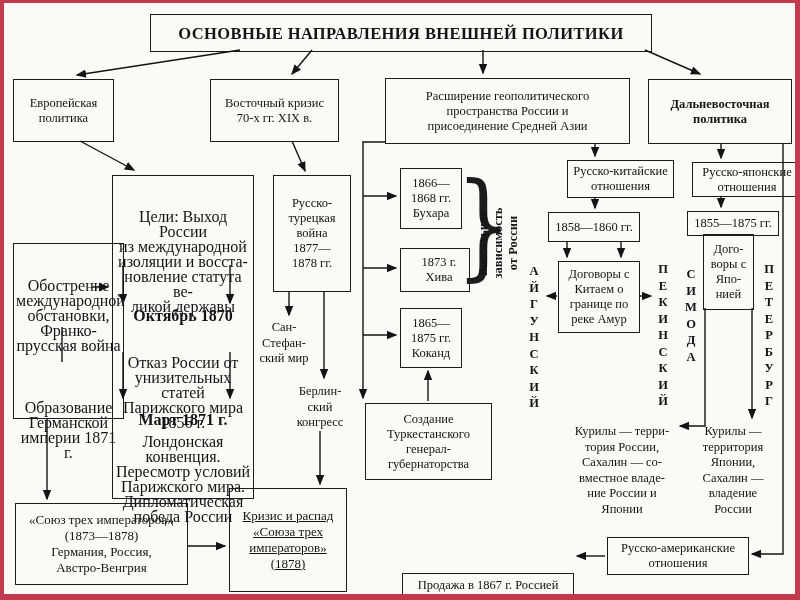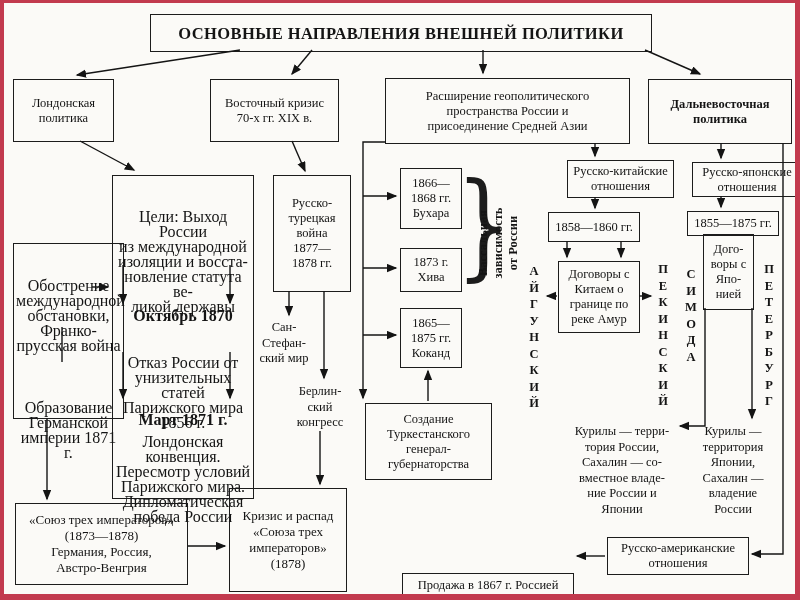--- a/index.html
+++ b/index.html
@@ -89,21 +89,21 @@
       <polyline points="705,308 705,426 680,426" marker-end="url(#ah)"></polyline>
       <line x1="752" y1="308" x2="752" y2="418" marker-end="url(#ah)"></line>
 
       <polyline points="783,143 783,554 752,554" marker-end="url(#ah)"></polyline>
       <line x1="605" y1="556" x2="577" y2="556" marker-end="url(#ah)"></line>
     </g>
   </svg>
 
   <div class="box bold" style="left:150px;top:14px;width:500px;height:36px;font-size:16.5px;letter-spacing:.4px;">ОСНОВНЫЕ НАПРАВЛЕНИЯ ВНЕШНЕЙ ПОЛИТИКИ</div>
 
-  <div class="box" style="left:13px;top:79px;width:99px;height:61px;">Лондонская
+  <div class="box" style="left:13px;top:79px;width:99px;height:61px;">Европейская
 политика</div>
   <div class="box" style="left:210px;top:79px;width:127px;height:61px;">Восточный кризис
 70-х гг. XIX в.</div>
   <div class="box" style="left:385px;top:78px;width:243px;height:64px;">Расширение геополитического
 пространства России и
 присоединение Средней Азии</div>
   <div class="box" style="left:648px;top:79px;width:142px;height:63px;font-weight:bold;">Дальневосточная
 политика</div>
 
   <div class="box" style="left:112px;top:175px;width:140px;height:322px;display:block;">
@@ -133,41 +133,41 @@
 прусская война</div>
     <div class="inner" style="top:126px;">Образование
 Германской
 империи 1871 г.</div>
   </div>
 
   <div class="box" style="left:15px;top:503px;width:171px;height:80px;font-size:13px;line-height:16px;">«Союз трех императоров»
 (1873—1878)
 Германия, Россия,
 Австро-Венгрия</div>
-  <div class="box" style="left:229px;top:488px;width:116px;height:102px;font-size:13px;line-height:16px;">Кризис и распад
+  <div class="box" style="left:229px;top:488px;width:116px;height:102px;font-size:13px;line-height:16px;text-decoration:underline;">Кризис и распад
 «Союза трех
 императоров»
 (1878)</div>
 
   <div class="box" style="left:273px;top:175px;width:76px;height:115px;">Русско-
 турецкая
 война
 1877—
 1878 гг.</div>
   <div class="txt" style="left:285px;top:384px;width:70px;">Берлин-
 ский
 конгресс</div>
   <div class="txt" style="left:249px;top:320px;width:70px;">Сан-
 Стефан-
 ский мир</div>
 
   <div class="box" style="left:400px;top:168px;width:60px;height:59px;">1866—
 1868 гг.
 Бухара</div>
-  <div class="box" style="left:400px;top:248px;width:60px;height:42px;">1873 г.
+  <div class="box" style="left:400px;top:248px;width:60px;height:42px;padding-left:8px;">1873 г.
 Хива</div>
   <div class="box" style="left:400px;top:308px;width:60px;height:58px;">1865—
 1875 гг.
 Коканд</div>
   <span class="brace" style="left:456px;top:162px;">}</span>
   <div class="rot" style="left:414px;top:220px;width:170px;height:46px;">Вассальная
 зависимость
 от России</div>
   <div class="box" style="left:365px;top:403px;width:125px;height:75px;">Создание
 Туркестанского

